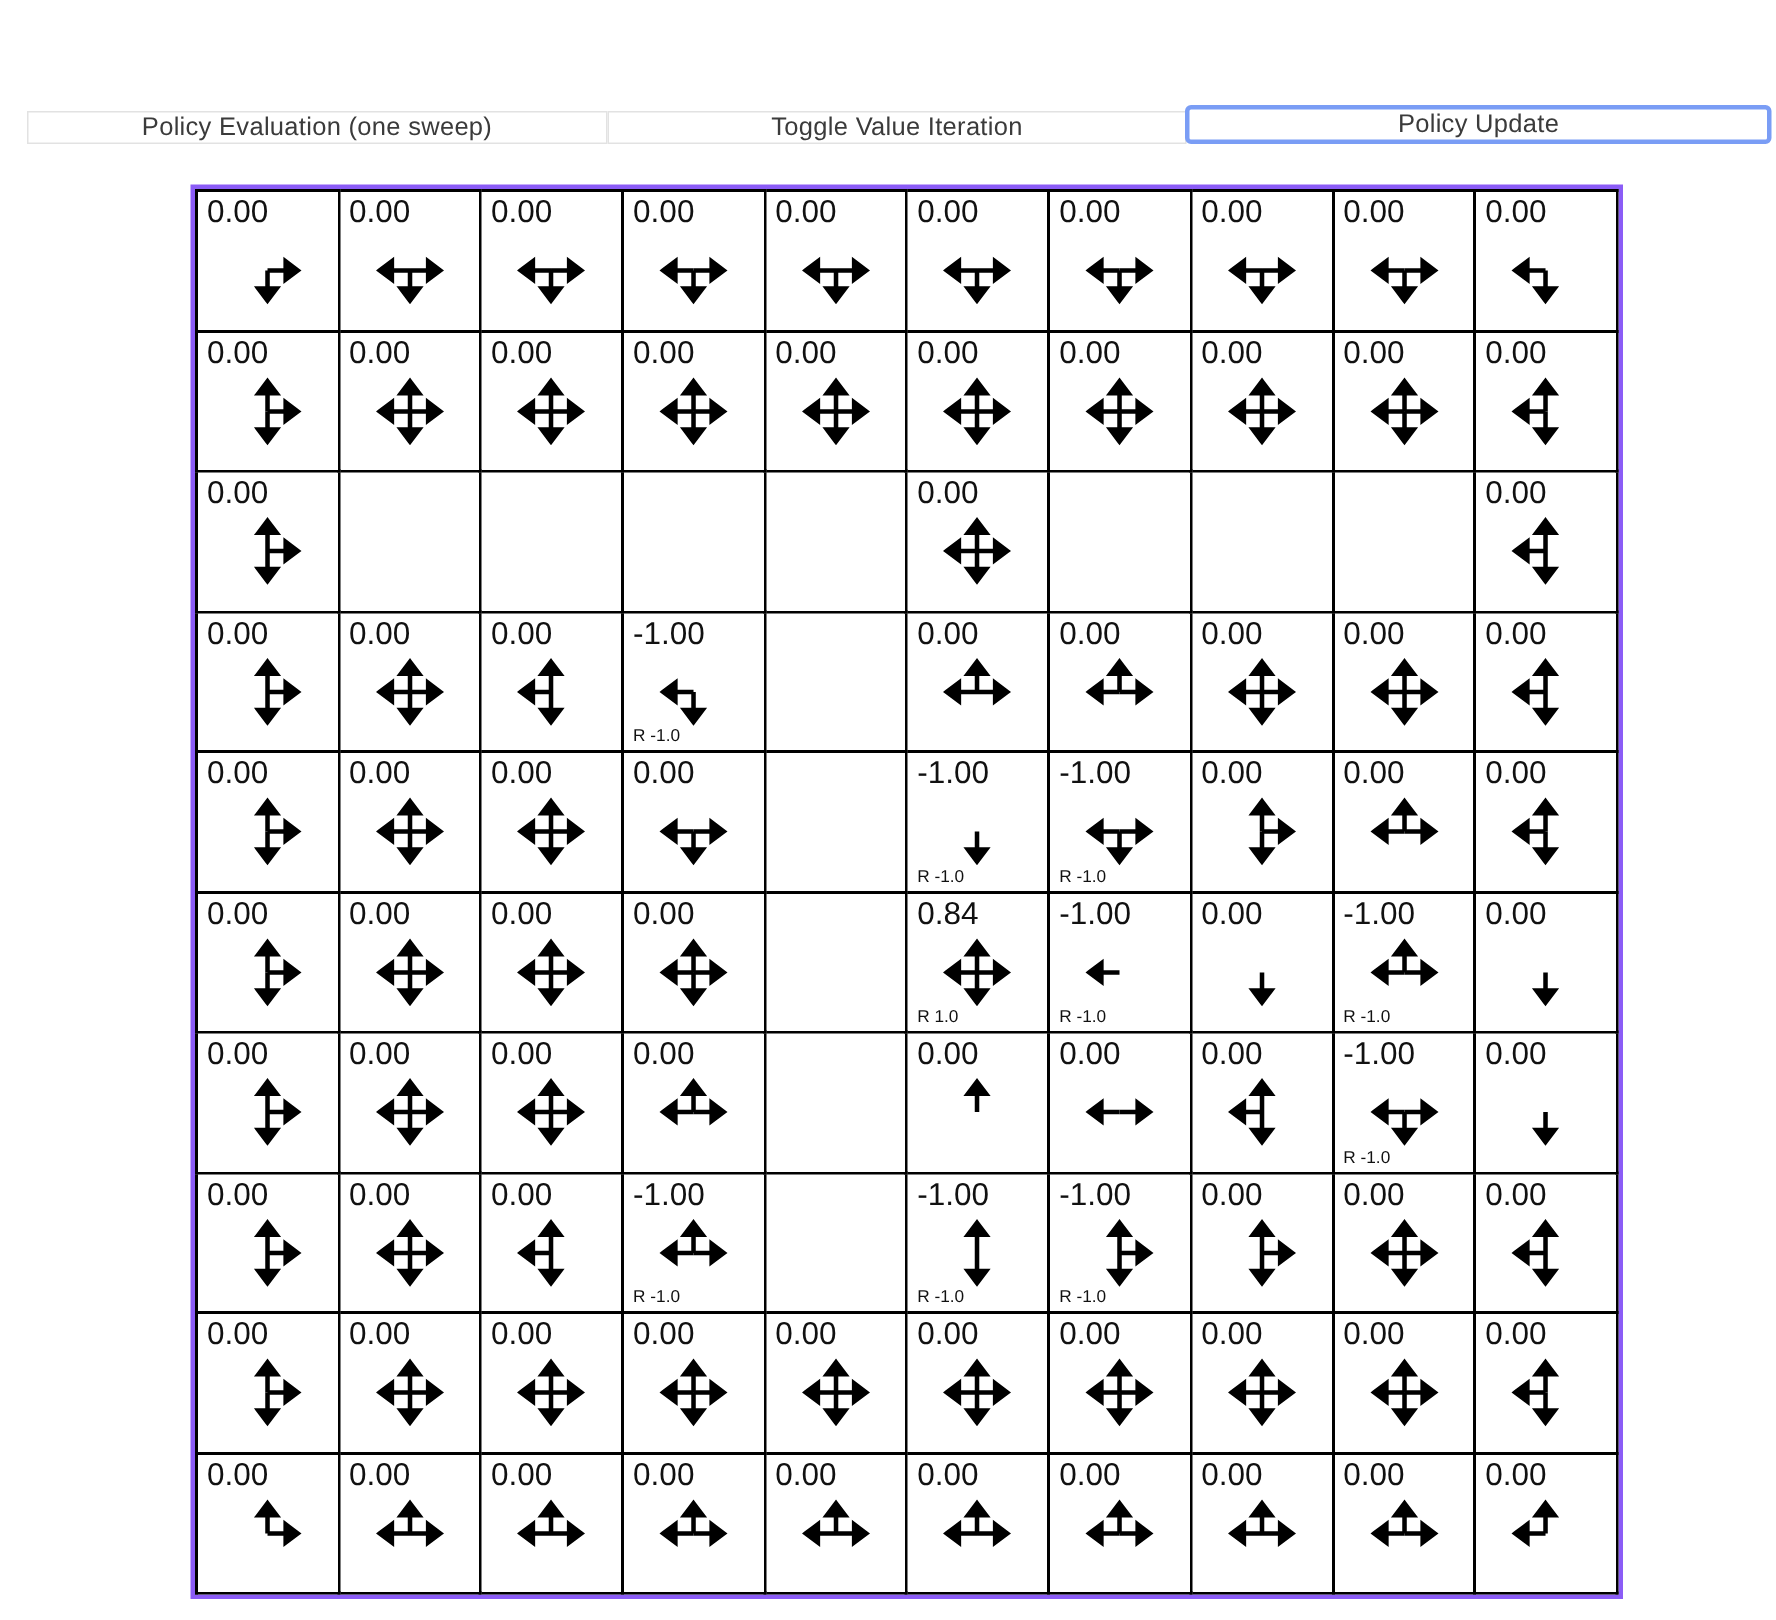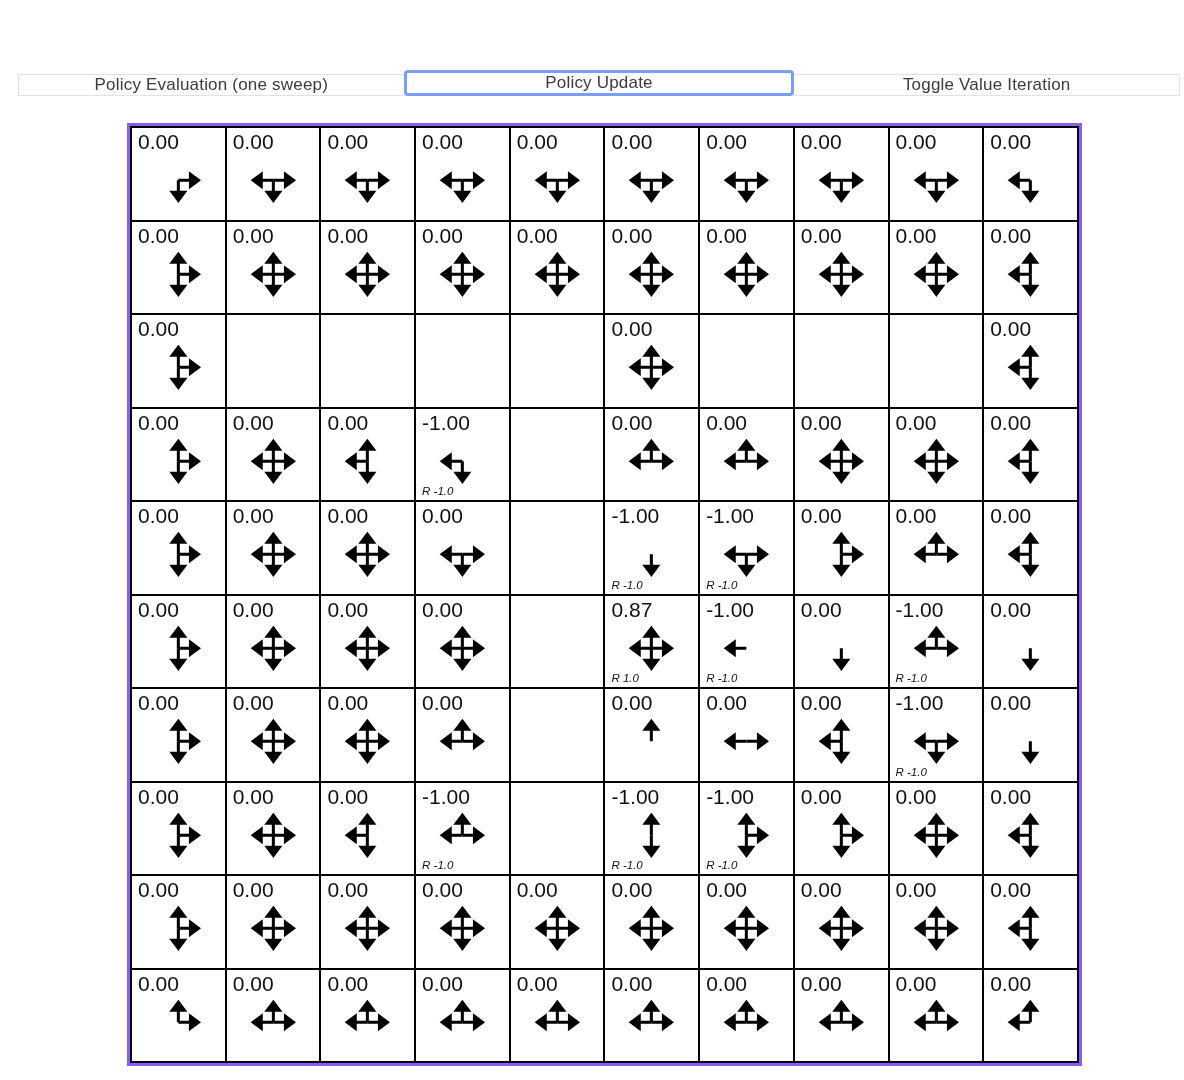--- a/index.html
+++ b/index.html
@@ -82,46 +82,45 @@
     color: #111111;
     line-height: 1.15;
     font-family: "Liberation Sans", sans-serif;
   }
   .cell-rew {
     position: absolute;
     left: 6px;
     bottom: 3px;
     font-size: 11.5px;
     color: #111111;
-    font-style: italic;
   }
   .arrows {
     position: absolute;
     left: 0;
     top: 0;
     width: 100%;
     height: 100%;
     pointer-events: none;
   }
   .arrows svg { display: block; width: 100%; height: 100%; }
 </style>
 </head>
 <body>
 
 <div id="app">
 
   <div class="toolbar">
     <div class="tb-btn sep-right">
       <span>Policy Evaluation (one sweep)</span>
     </div>
+    <div class="tb-btn sep-right">
+      <span>Toggle Value Iteration</span>
+    </div>
     <div class="tb-btn focused">
       <span>Policy Update</span>
-    </div>
-    <div class="tb-btn sep-right">
-      <span>Toggle Value Iteration</span>
     </div>
     <div class="tb-gap"></div>
   </div>
 
   <div class="grid-wrap">
     <table class="grid">
       <tbody id="grid-body">
           <tr>
             <td>
               <div class="cell-val">0.00</div>
@@ -602,21 +601,21 @@
                 <svg viewBox="0 0 92 91" preserveAspectRatio="none">
                   <path d="M 46 52 L 46 32 M 46 32 L 52 40 L 40 40 Z" stroke="#000000" stroke-width="3" fill="#000000" stroke-linejoin="miter"></path>
                   <path d="M 46 52 L 26 52 M 26 52 L 34 46 L 34 58 Z" stroke="#000000" stroke-width="3" fill="#000000" stroke-linejoin="miter"></path>
                   <path d="M 46 52 L 66 52 M 66 52 L 58 58 L 58 46 Z" stroke="#000000" stroke-width="3" fill="#000000" stroke-linejoin="miter"></path>
                   <path d="M 46 52 L 46 72 M 46 72 L 40 64 L 52 64 Z" stroke="#000000" stroke-width="3" fill="#000000" stroke-linejoin="miter"></path>
                 </svg>
               </div>
             </td>
             <td class="wall"></td>
             <td class="pos">
-              <div class="cell-val">0.87</div>
+              <div class="cell-val">0.84</div>
               <div class="cell-rew">R 1.0</div>
               <div class="arrows">
                 <svg viewBox="0 0 92 91" preserveAspectRatio="none">
                   <path d="M 46 52 L 46 32 M 46 32 L 52 40 L 40 40 Z" stroke="#000000" stroke-width="3" fill="#000000" stroke-linejoin="miter"></path>
                   <path d="M 46 52 L 26 52 M 26 52 L 34 46 L 34 58 Z" stroke="#000000" stroke-width="3" fill="#000000" stroke-linejoin="miter"></path>
                   <path d="M 46 52 L 66 52 M 66 52 L 58 58 L 58 46 Z" stroke="#000000" stroke-width="3" fill="#000000" stroke-linejoin="miter"></path>
                   <path d="M 46 52 L 46 72 M 46 72 L 40 64 L 52 64 Z" stroke="#000000" stroke-width="3" fill="#000000" stroke-linejoin="miter"></path>
                 </svg>
               </div>
             </td>

